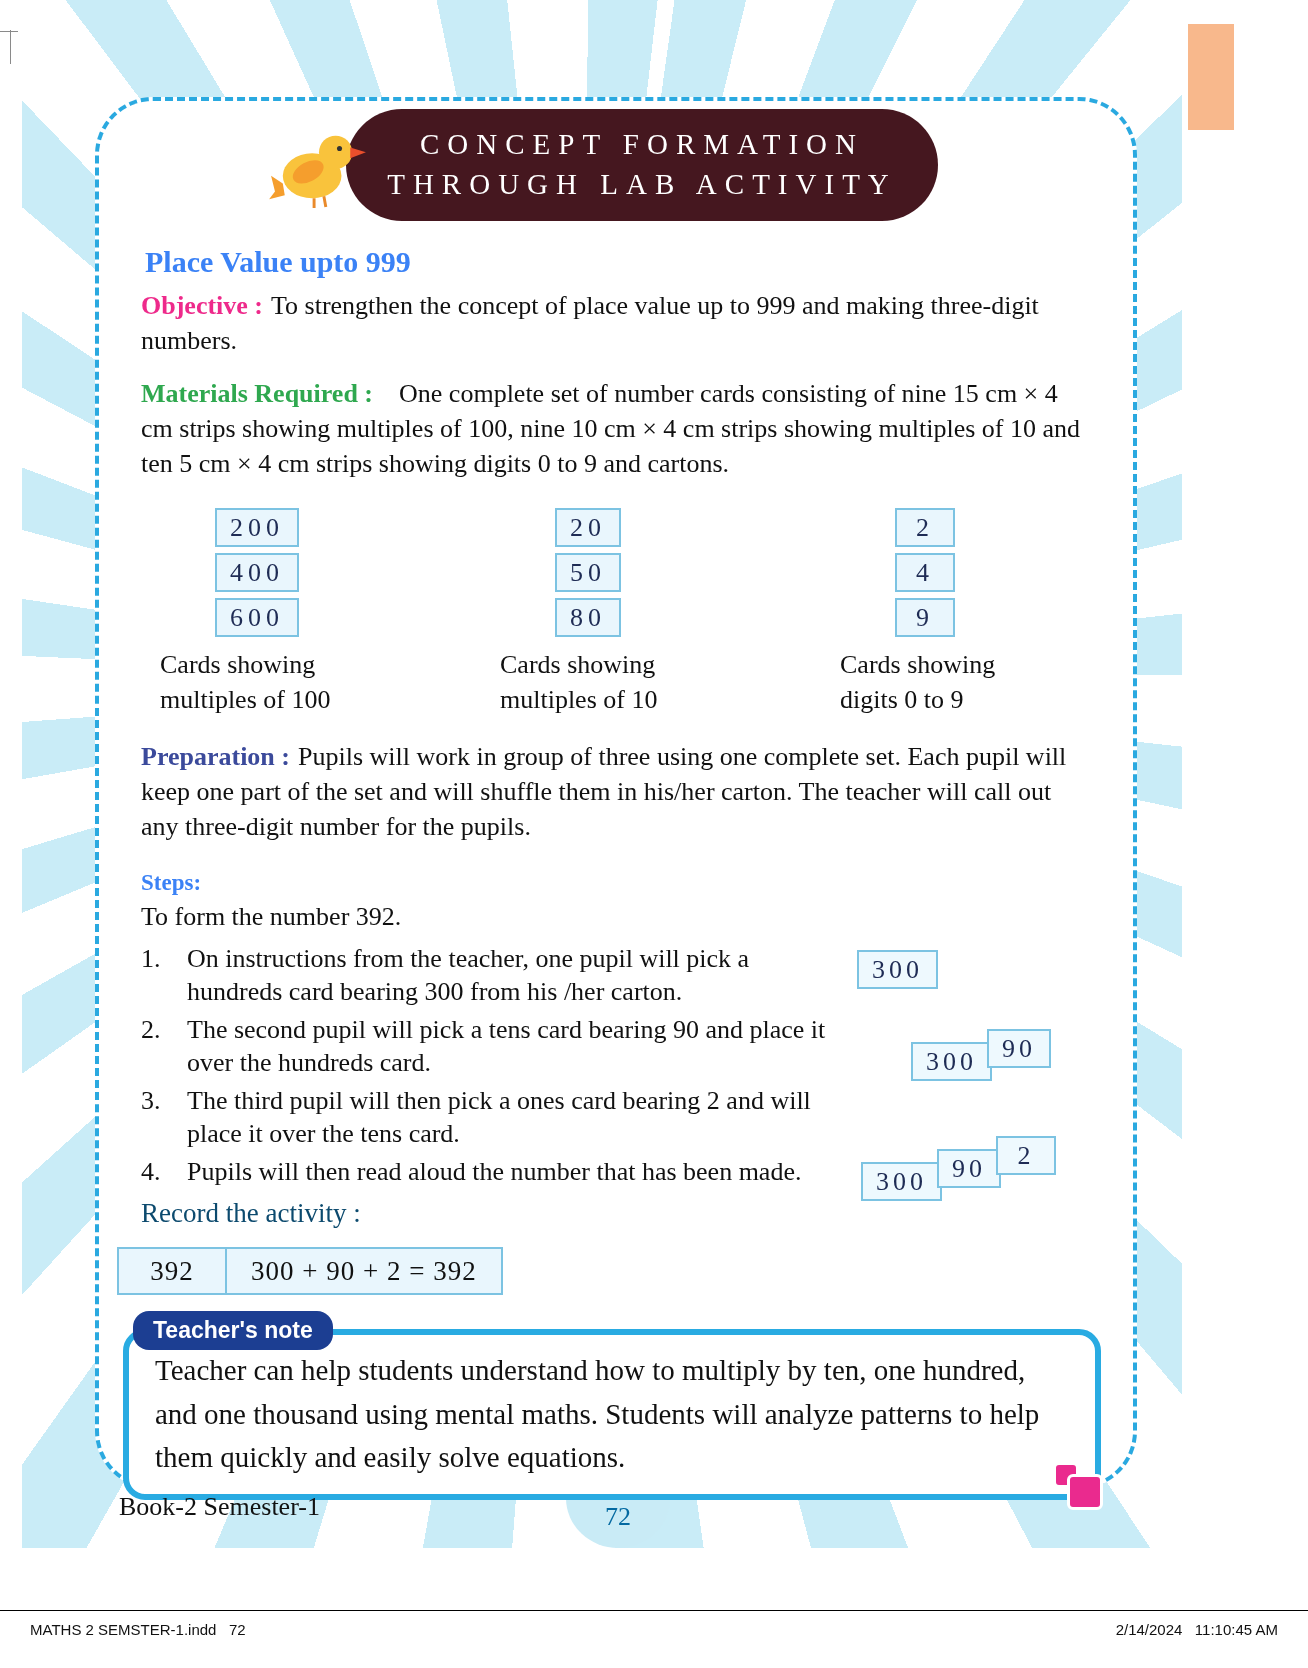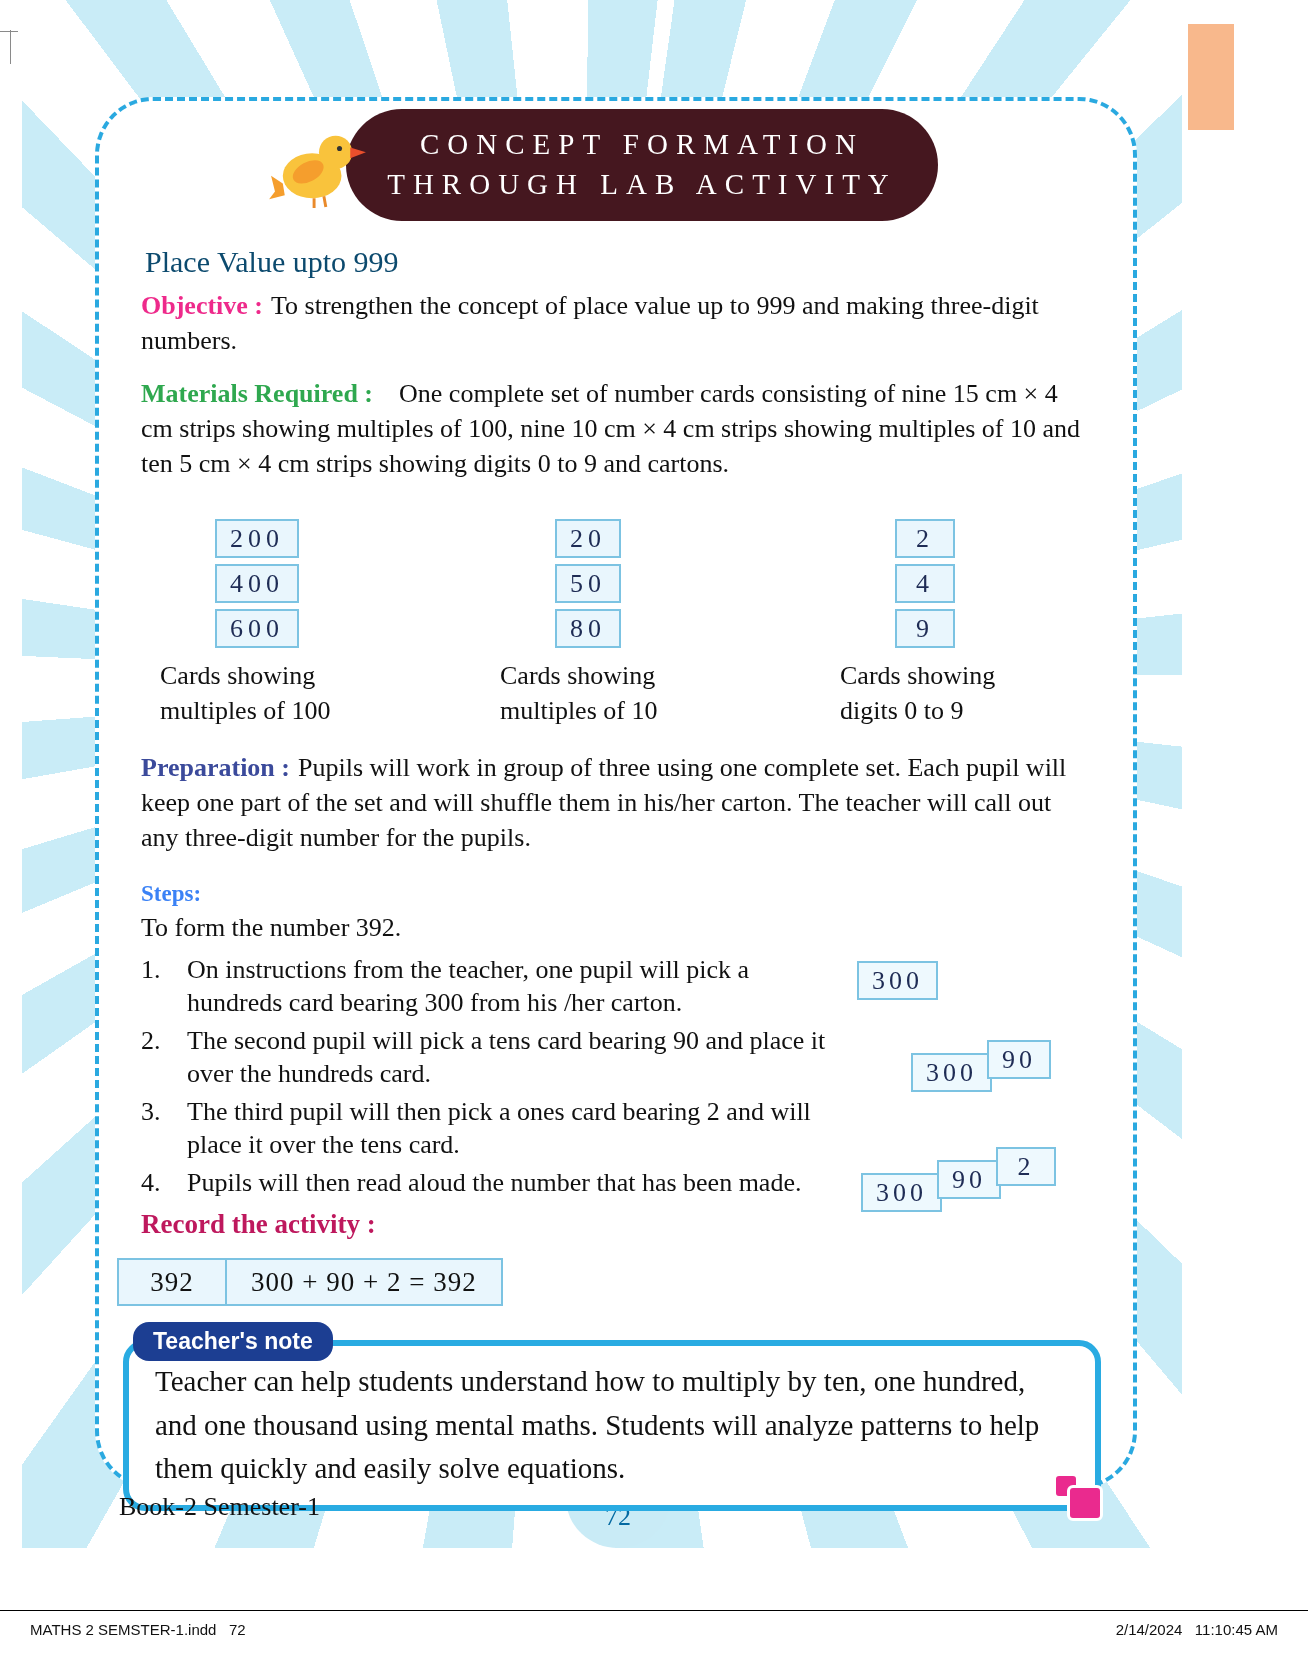--- a/index.html
+++ b/index.html
@@ -19,32 +19,32 @@
   .panel{position:absolute;left:95px;top:97px;width:1042px;height:1392px;background:#ffffff;
          border:4px dashed #2aa9e0;border-radius:58px;box-sizing:border-box;z-index:2;
          padding:0 42px;}
 
   
   .banner{position:relative;left:26px;width:572px;margin:8px auto 0;background:#45171f;
           border-radius:60px;color:#fff;text-align:center;padding:15px 10px 17px;}
   .banner-line{font-size:29px;letter-spacing:8px;line-height:1.38;white-space:nowrap;}
   .bird{position:absolute;left:-78px;top:14px;width:100px;height:88px;}
 
-  .heading{margin:24px 0 9px 4px;color:#0c4a6e;font-size:30px;font-weight:normal;}
+  .heading{margin:24px 0 9px 4px;color:#3b82f6;font-size:30px;font-weight:bold;}
 
   .para{margin:8px 0 0;font-size:26px;line-height:1.35;}
   .para.materials{margin-top:18px;}
   .para.prep{margin-top:22px;}
   .lbl{font-weight:bold;margin-right:8px;}
   .lbl.pink{color:#ee2a8b;}
   .lbl.green{color:#2fa84f;margin-right:26px;}
   .lbl.indigo{color:#3b4a9b;}
 
   
-  .cards-row{display:flex;margin-top:37px;}
+  .cards-row{display:flex;margin-top:26px;}
   .card-col{width:340px;box-sizing:border-box;padding-left:19px;}
   .card-col:last-child{flex:1;}
   .card-stack{margin-left:55px;display:flex;flex-direction:column;align-items:flex-start;gap:6px;}
   .num-card{background:#e9f6fd;border:2px solid #7cc3e2;padding:0 13px;min-width:30px;text-align:center;
             font-size:26px;letter-spacing:5px;color:#1f2c55;line-height:1.35;}
   .card-caption{margin-top:10px;font-size:26px;line-height:1.35;}
 
   
   .steps-label{margin:26px 0 0;color:#3b82f6;font-size:23px;font-weight:bold;}
   .steps-intro{margin:6px 0 0;font-size:26px;}
@@ -55,21 +55,21 @@
 
   .cluster{position:absolute;white-space:nowrap;}
   .cluster .num-card{display:inline-block;letter-spacing:4px;background:#eef9fe;}
   .cl1{top:8px;left:716px;}
   .cl2{top:100px;left:770px;}
   .cl3{top:220px;left:720px;}
   .raise1{position:relative;top:-13px;margin-left:-5px;}
   .raise2{position:relative;top:-26px;margin-left:-5px;}
 
   
-  .record-label{margin:10px 0 0;color:#be185d;font-size:27px;font-weight:bold;}
+  .record-label{margin:10px 0 0;color:#0c4a6e;font-size:27px;font-weight:normal;}
   .record-table{display:flex;margin:18px 0 0 -24px;}
   .record-cell{background:#e9f6fd;border:2px solid #7cc3e2;font-size:27px;letter-spacing:1px;
                display:flex;align-items:center;height:44px;box-sizing:content-box;}
   .rc1{width:106px;justify-content:center;}
   .rc2{padding:0 24px;margin-left:-2px;}
 
   
   .note-box{position:relative;margin:34px -10px 0 -18px;border:6px solid #29abe2;border-radius:22px;
             padding:14px 26px 14px 26px;background:#fff;}
   .note-badge{position:absolute;top:-24px;left:4px;background:#1c3e92;color:#fff;

